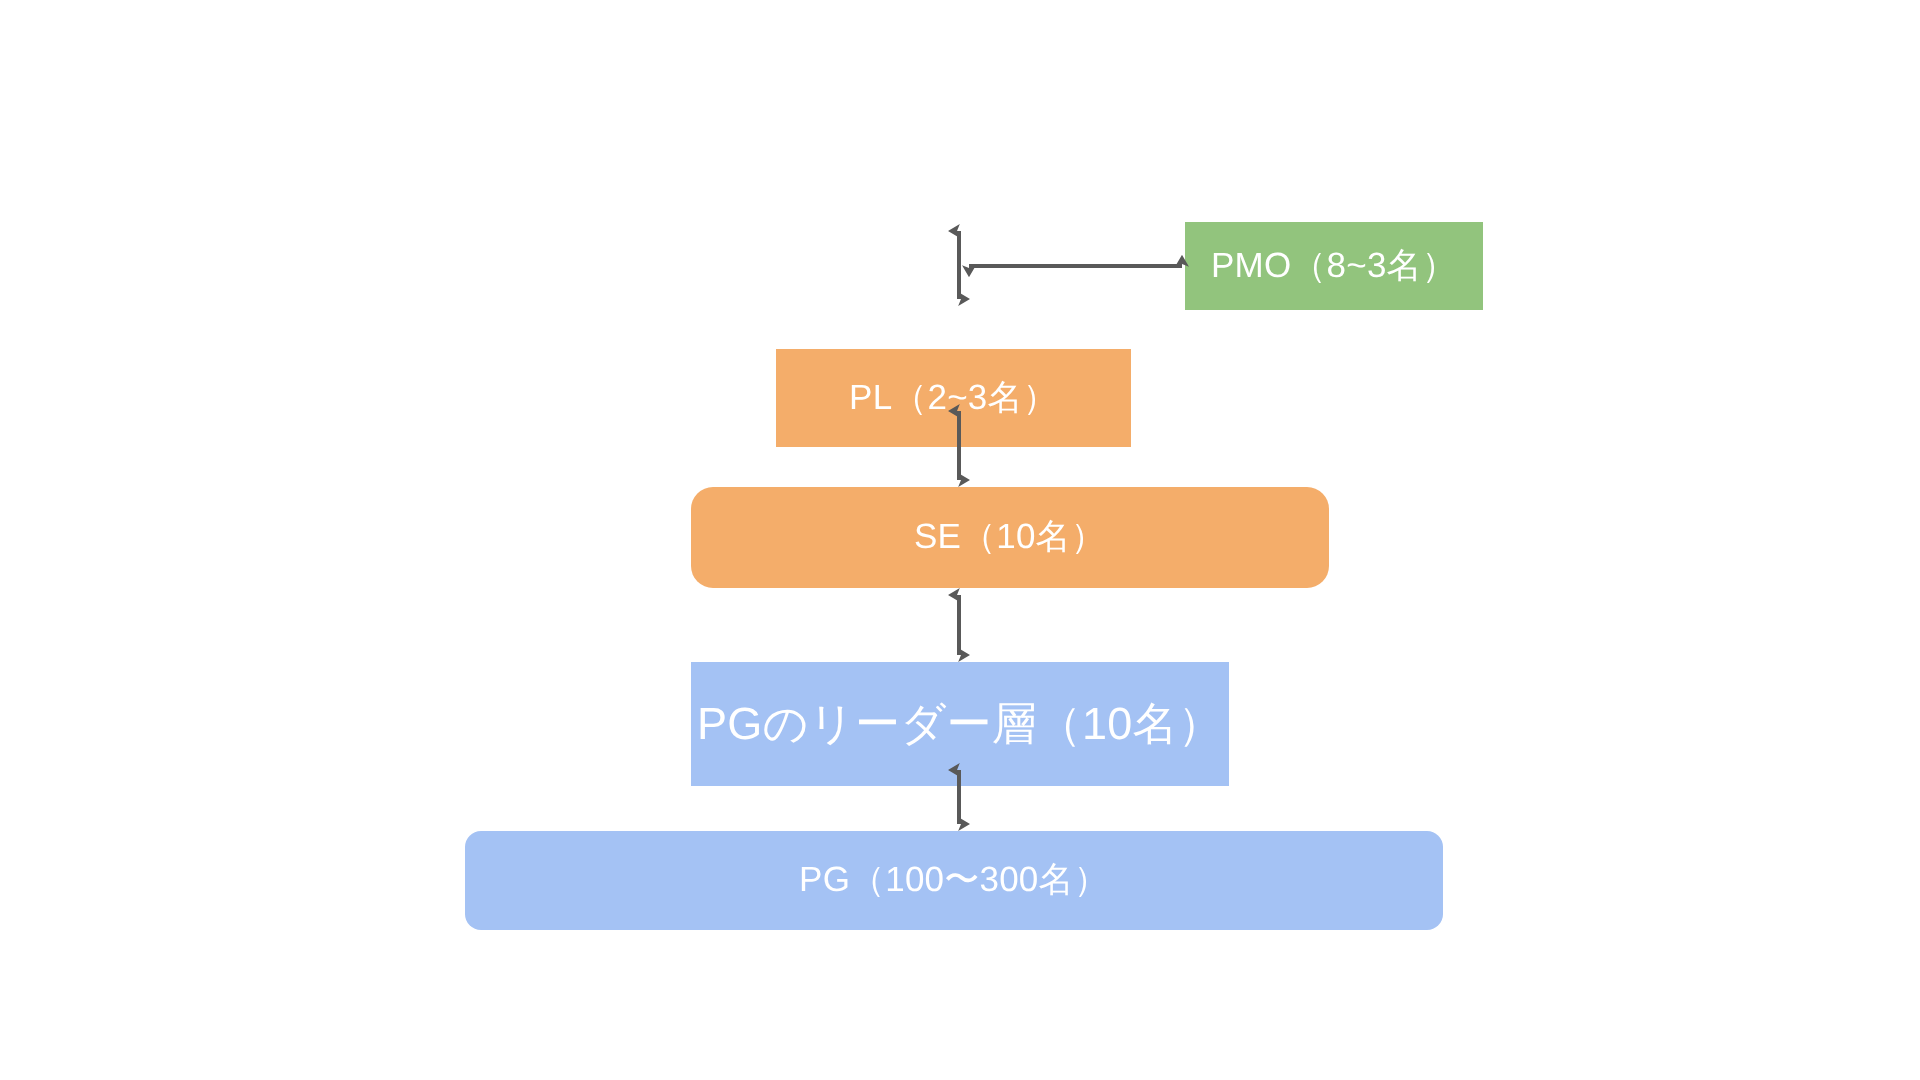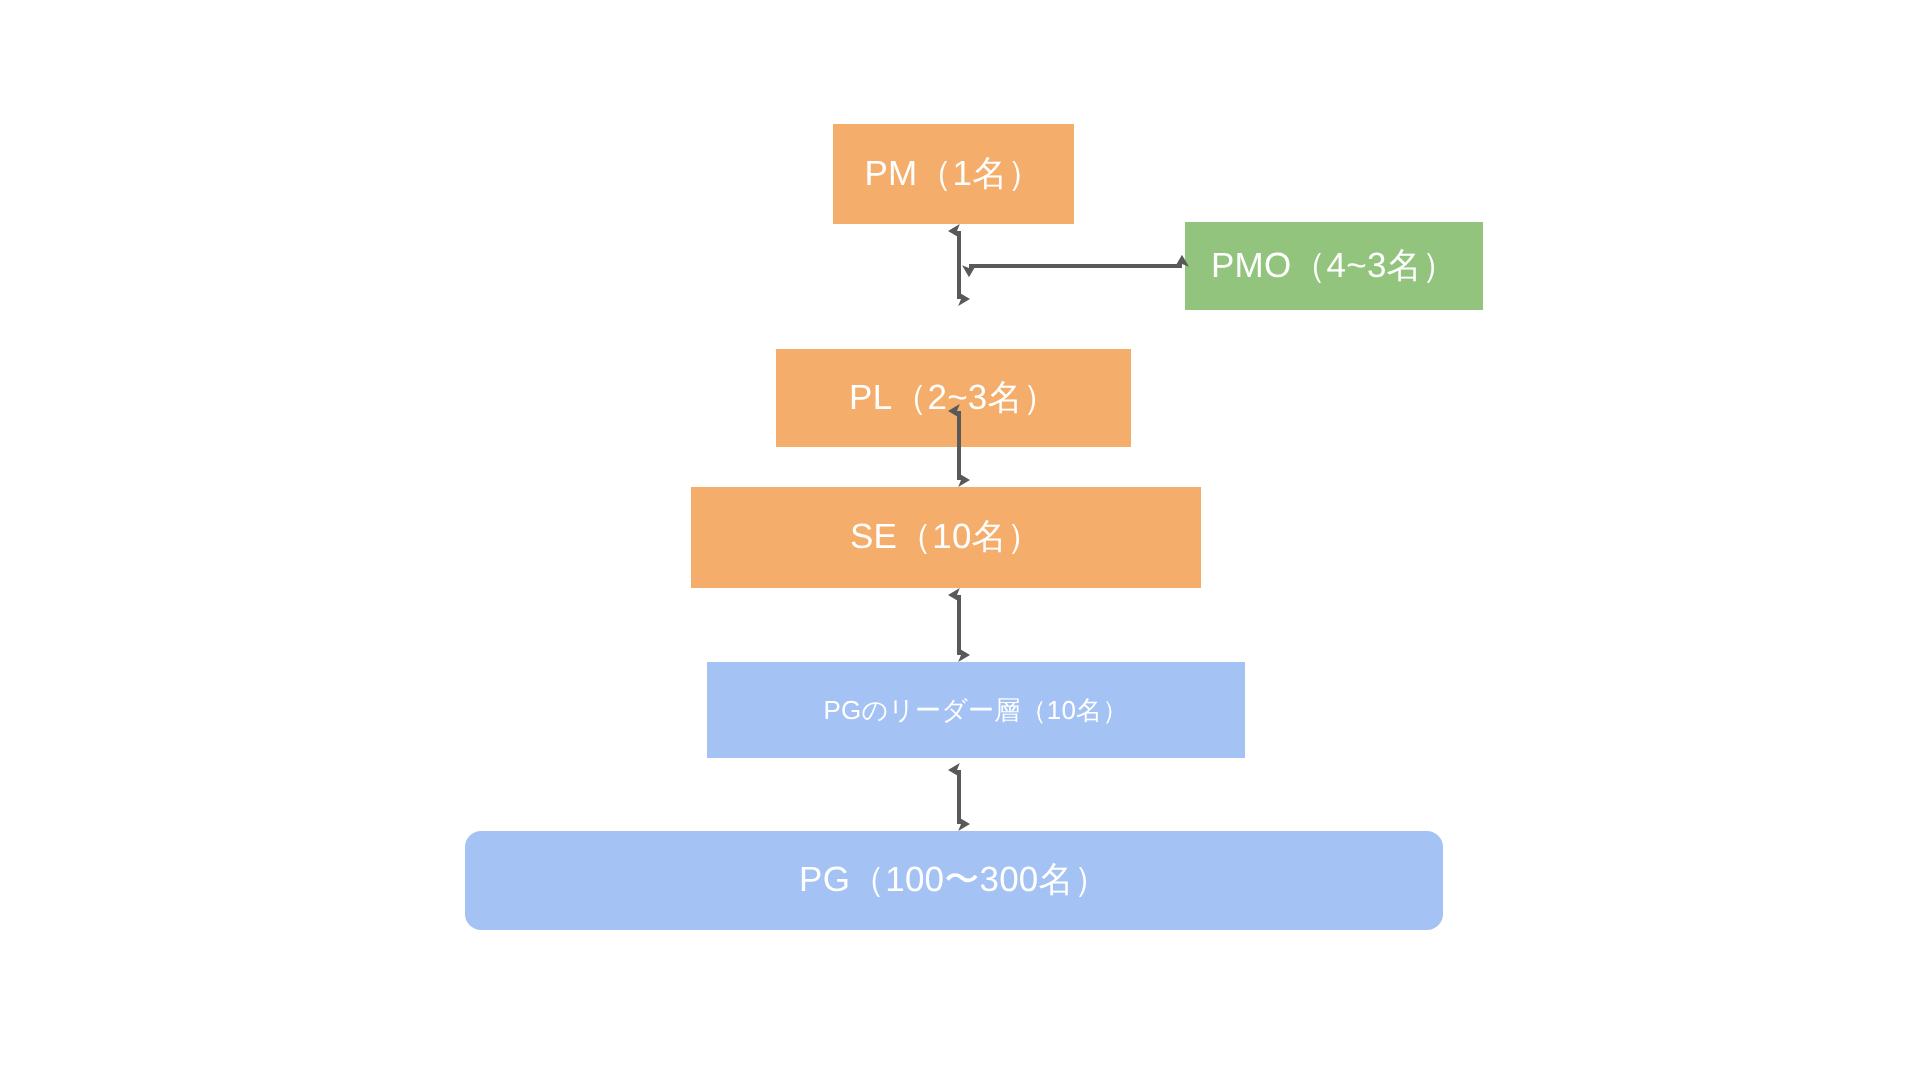--- a/index.html
+++ b/index.html
@@ -31,46 +31,43 @@
     white-space: nowrap;
     text-rendering: geometricPrecision;
   }
   .node-label {
     display: block;
   }
   
   #node-pm        { left: 833px;  top: 124px; width: 241px; height: 100px; background: #F4AD6A; font-size: 35px; }
   #node-pmo       { left: 1185px; top: 222px; width: 298px; height: 88px;  background: #92C47D; font-size: 35px; }
   #node-pl        { left: 776px;  top: 305px; width: 355px; height: 98px;  background: #F4AD6A; font-size: 35px; }
-  #node-se        { left: 691px;  top: 487px; width: 510px; height: 101px; background: #F4AD6A; font-size: 35px; }
-  #node-pg-leader { left: 691px;  top: 662px; width: 538px; height: 96px; background: #A4C2F4; font-size: 26px; margin-left: 16px; }
+  #node-se        { left: 691px;  top: 487px; width: 638px; height: 101px; background: #F4AD6A; font-size: 35px; border-radius: 22px; }
+  #node-pg-leader { left: 691px;  top: 662px; width: 538px; height: 124px; background: #A4C2F4; font-size: 45px; }
   #node-pg        { left: 465px;  top: 831px; width: 978px; height: 99px;  background: #A4C2F4; font-size: 35px; }
 
   
   .connector {
     position: absolute;
     overflow: visible;
   }
   #conn-pm-pl      { left: 929px; top: 218px; width: 60px;  height: 94px; }
   #conn-pl-se      { left: 929px; top: 398px; width: 60px;  height: 95px; }
   #conn-se-pgl     { left: 929px; top: 582px; width: 60px;  height: 86px; }
   #conn-pgl-pg     { left: 929px; top: 757px; width: 60px;  height: 80px; }
   #conn-pmjunc-pmo { left: 955px; top: 240px; width: 240px; height: 52px; }
 </style>
 </head>
 <body>
 
 <div id="canvas">
 
-  <div class="node" id="node-pm" style="background: rgb(244, 173, 106);">
-    <span class="node-label">PM（1名）</span>
-  </div>
 
   <div class="node" id="node-pmo" style="background: rgb(146, 196, 125);">
-    <span class="node-label">PMO（4~3名）</span>
+    <span class="node-label">PMO（8~3名）</span>
   </div>
 
   <div class="node" id="node-pl" style="background: rgb(244, 173, 106); margin-top: 44px;">
     <span class="node-label">PL（2~3名）</span>
   </div>
 
   <div class="node" id="node-se" style="background: rgb(244, 173, 106);">
     <span class="node-label">SE（10名）</span>
   </div>
 

